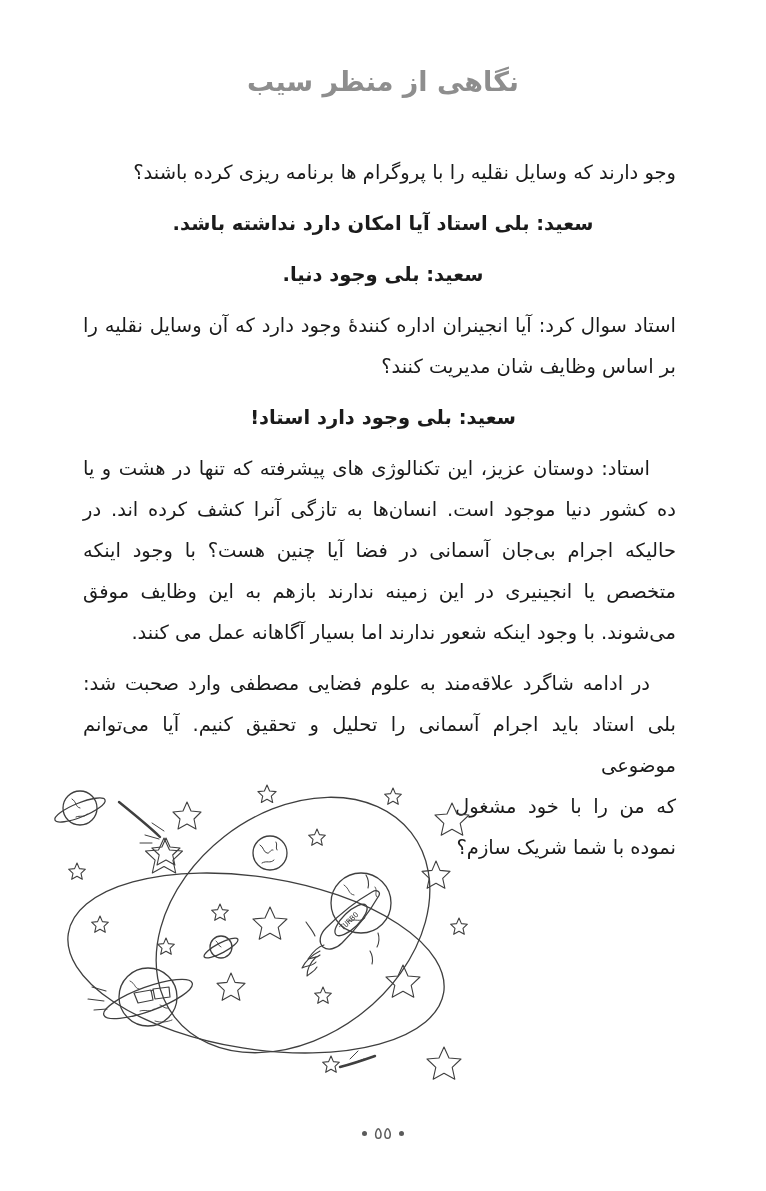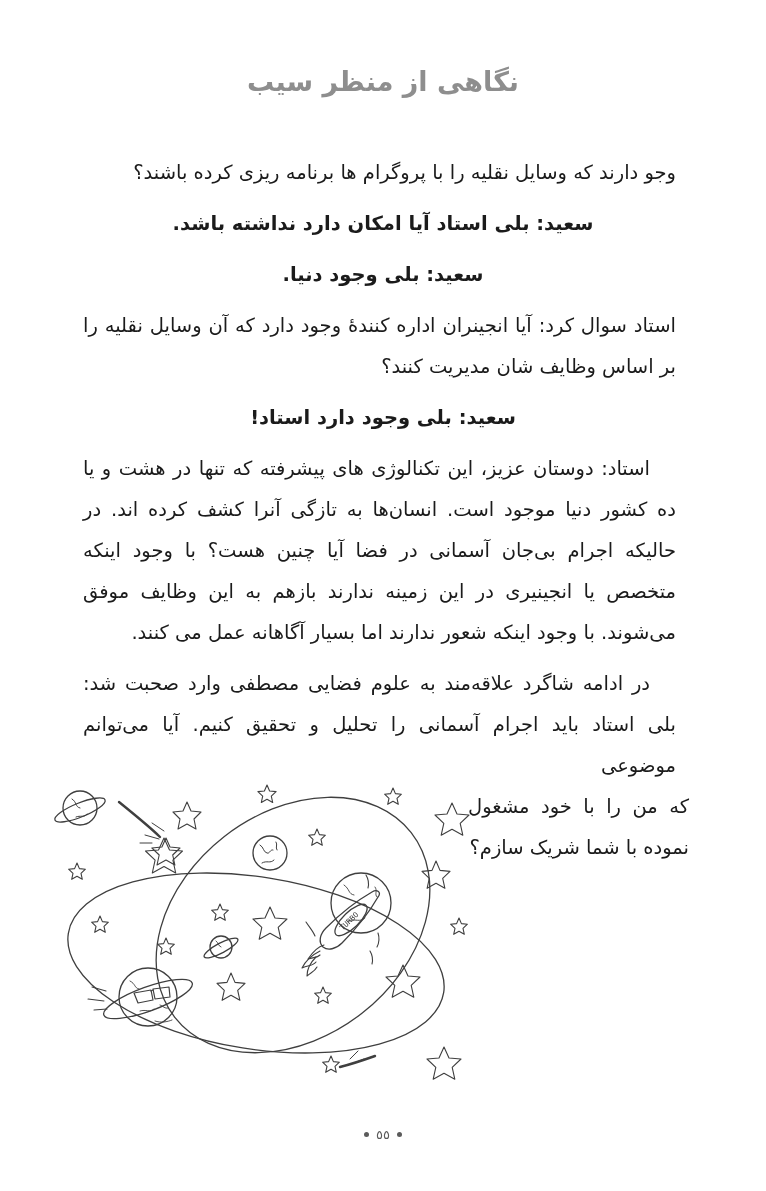--- a/index.html
+++ b/index.html
@@ -63,21 +63,21 @@
   
   .reply {
     margin: 0 0 10px 0;
     text-align: center;
     font-weight: bold;
   }
 
   .wrap-block {
     position: absolute;
     top: 786px;
-    right: 70px;
+    right: 83px;
     width: 228px;
     direction: rtl;
     font-size: 19.5px;
     line-height: 41px;
     text-align: justify;
     text-justify: inter-word;
   }
   .wrap-block .para { margin-bottom: 12px; }
 
   
@@ -111,21 +111,21 @@
     width: 5px;
     height: 5px;
     border-radius: 50%;
     background: #5b5b5b;
     vertical-align: middle;
     margin: 0 7px;
   }
   .folio .num {
     display: inline-block;
     vertical-align: middle;
-    font-size: 13px;
+    font-size: 17px;
   }
 </style>
 </head>
 <body>
 
 <div class="page">
 
   <div class="running-head">نگاهی از منظر سیب</div>
 
   <div class="text-column">

